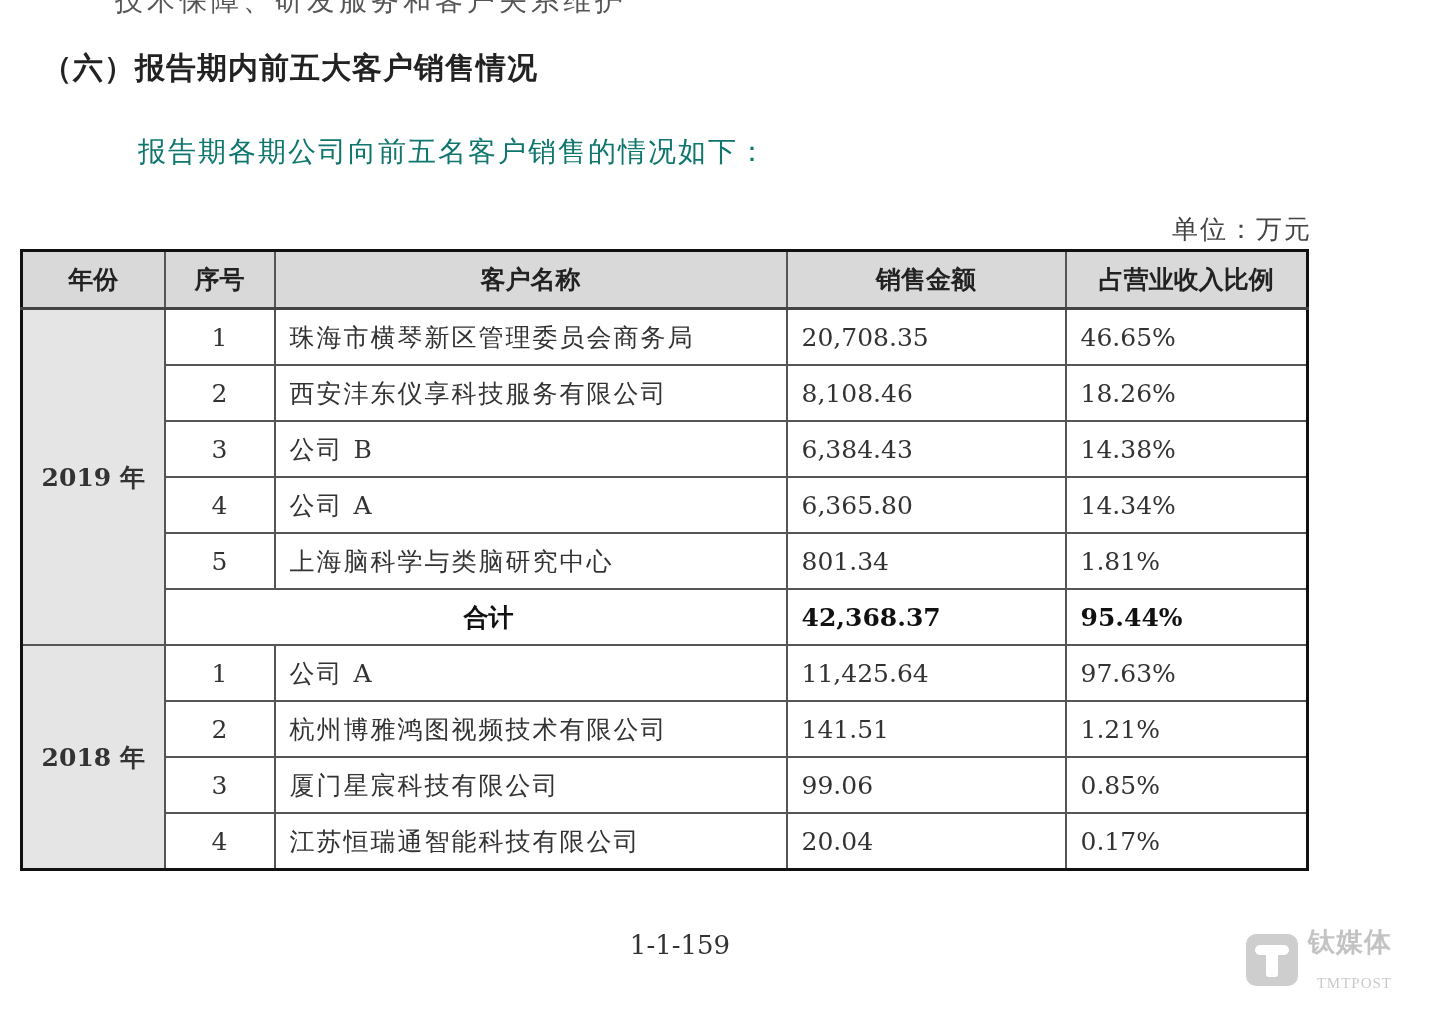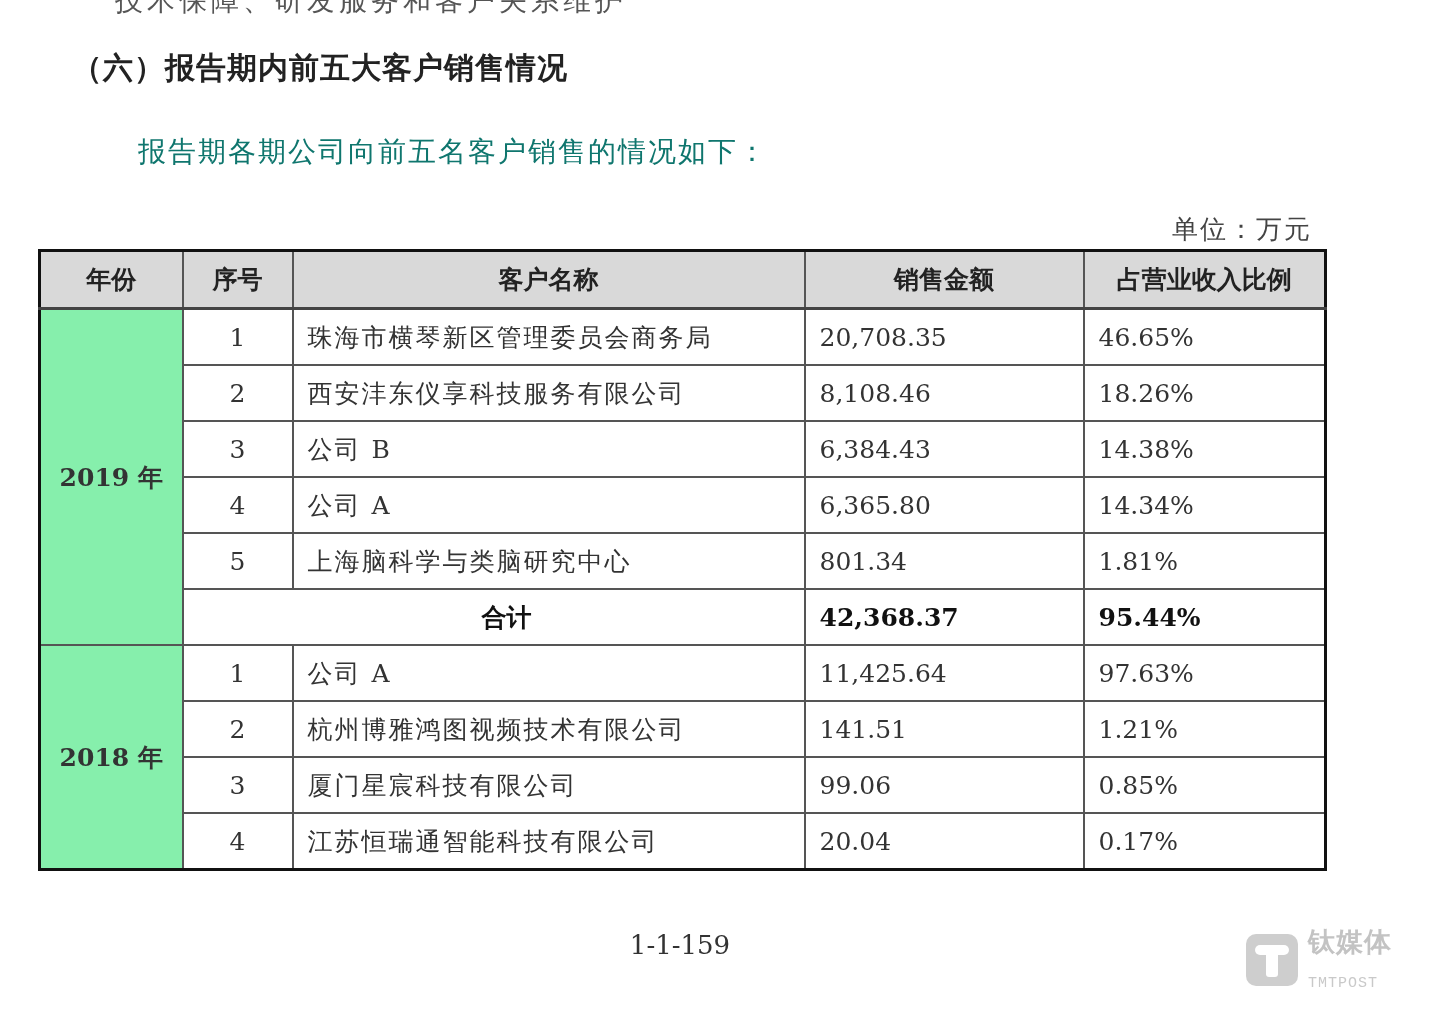--- a/index.html
+++ b/index.html
@@ -5,67 +5,67 @@
   html, body { margin: 0; padding: 0; }
   body {
     width: 1439px; height: 1009px; background: #ffffff; position: relative; overflow: hidden;
     font-family: "DejaVu Serif", "Liberation Serif", serif; color: #222;
   }
   .top-cut {
     position: absolute; left: 115px; top: -18px; font-size: 28px; color: #555;
     letter-spacing: 4px; white-space: nowrap;
   }
   .section-title {
-    position: absolute; left: 72px; top: 48px; font-size: 30px; font-weight: bold;
+    position: absolute; left: 42px; top: 48px; font-size: 30px; font-weight: bold;
     font-family: Liberation Mono, monospace; color: #222; letter-spacing: 1px;
     white-space: nowrap;
   }
   .intro {
     position: absolute; left: 115px; top: 133px; font-size: 28px; color: #0f766e;
     letter-spacing: 2px; white-space: nowrap; margin-left: 23px;
   }
   .unit {
     position: absolute; right: 127px; top: 212px; font-size: 26px; color: #444; letter-spacing: 2px;
     white-space: nowrap;
   }
   table.customers {
-    position: absolute; left: 38px; top: 249px; width: 1286px;
+    position: absolute; left: 20px; top: 249px; width: 1286px;
     border-collapse: collapse; border: 3px solid #111; table-layout: fixed;
   }
   table.customers th, table.customers td {
     border: 2px solid #555; padding: 0 14px; font-size: 25px; white-space: nowrap;
   }
   table.customers th {
     background: #d9d9d9; height: 55px; font-weight: bold;
     font-family: "DejaVu Sans", "Liberation Sans", sans-serif; font-size: 25px; color: #222;
     border-bottom: 3px solid #444;
   }
   table.customers td { height: 54px; color: #333; }
-  td.year { text-align: center; font-weight: bold; color: #111; background: #86efac; }
+  td.year { text-align: center; font-weight: bold; color: #111; background: #e5e5e5; }
   td.seq { text-align: center; }
   td.name { text-align: left; letter-spacing: 2px; margin-top: 16px; }
   td.num { text-align: left; border-radius: 11px; }
   tr.total td { font-weight: bold; color: #111; }
   tr.total td.total-label { text-align: center; font-family: "DejaVu Sans", "Liberation Sans", sans-serif; padding-left: 40px; }
   .page-number {
     position: absolute; left: 0; width: 1360px; top: 930px; text-align: center;
     font-size: 26px; color: #333;
   }
   .watermark {
     position: absolute; left: 1246px; top: 928px; display: flex; align-items: center; gap: 10px;
     opacity: 0.9;
   }
   .wm-logo {
     width: 52px; height: 52px; border-radius: 10px; background: #c9c9c9; position: relative;
   }
   .wm-logo .bar { position: absolute; left: 9px; top: 11px; width: 34px; height: 10px; background: #fff; border-radius: 5px; }
   .wm-logo .stem { position: absolute; left: 20px; top: 15px; width: 12px; height: 28px; background: #fff; border-radius: 3px; }
-  .wm-text { display: flex; flex-direction: column; line-height: 1; }
+  .wm-text { display: flex; flex-direction: column; line-height: 1; text-align: right; }
   .wm-cn { font-family: "DejaVu Sans", sans-serif; font-size: 27px; color: #bdbdbd; font-weight: bold; letter-spacing: 1px; }
-  .wm-en { font-family: Liberation Mono, monospace; font-size: 15px; color: #c4c4c4; letter-spacing: 1px; margin-top: 21px; }
+  .wm-en { font-family: Liberation Serif, serif; font-size: 15px; color: #c4c4c4; letter-spacing: 1px; margin-top: 21px; }
 </style>
 </head>
 <body>
 
 <div class="top-cut">技术保障、研发服务和客户关系维护</div>
 <div class="section-title">（六）报告期内前五大客户销售情况</div>
 <div class="intro">报告期各期公司向前五名客户销售的情况如下：</div>
 <div class="unit">单位：万元</div>
 
 <table class="customers">

